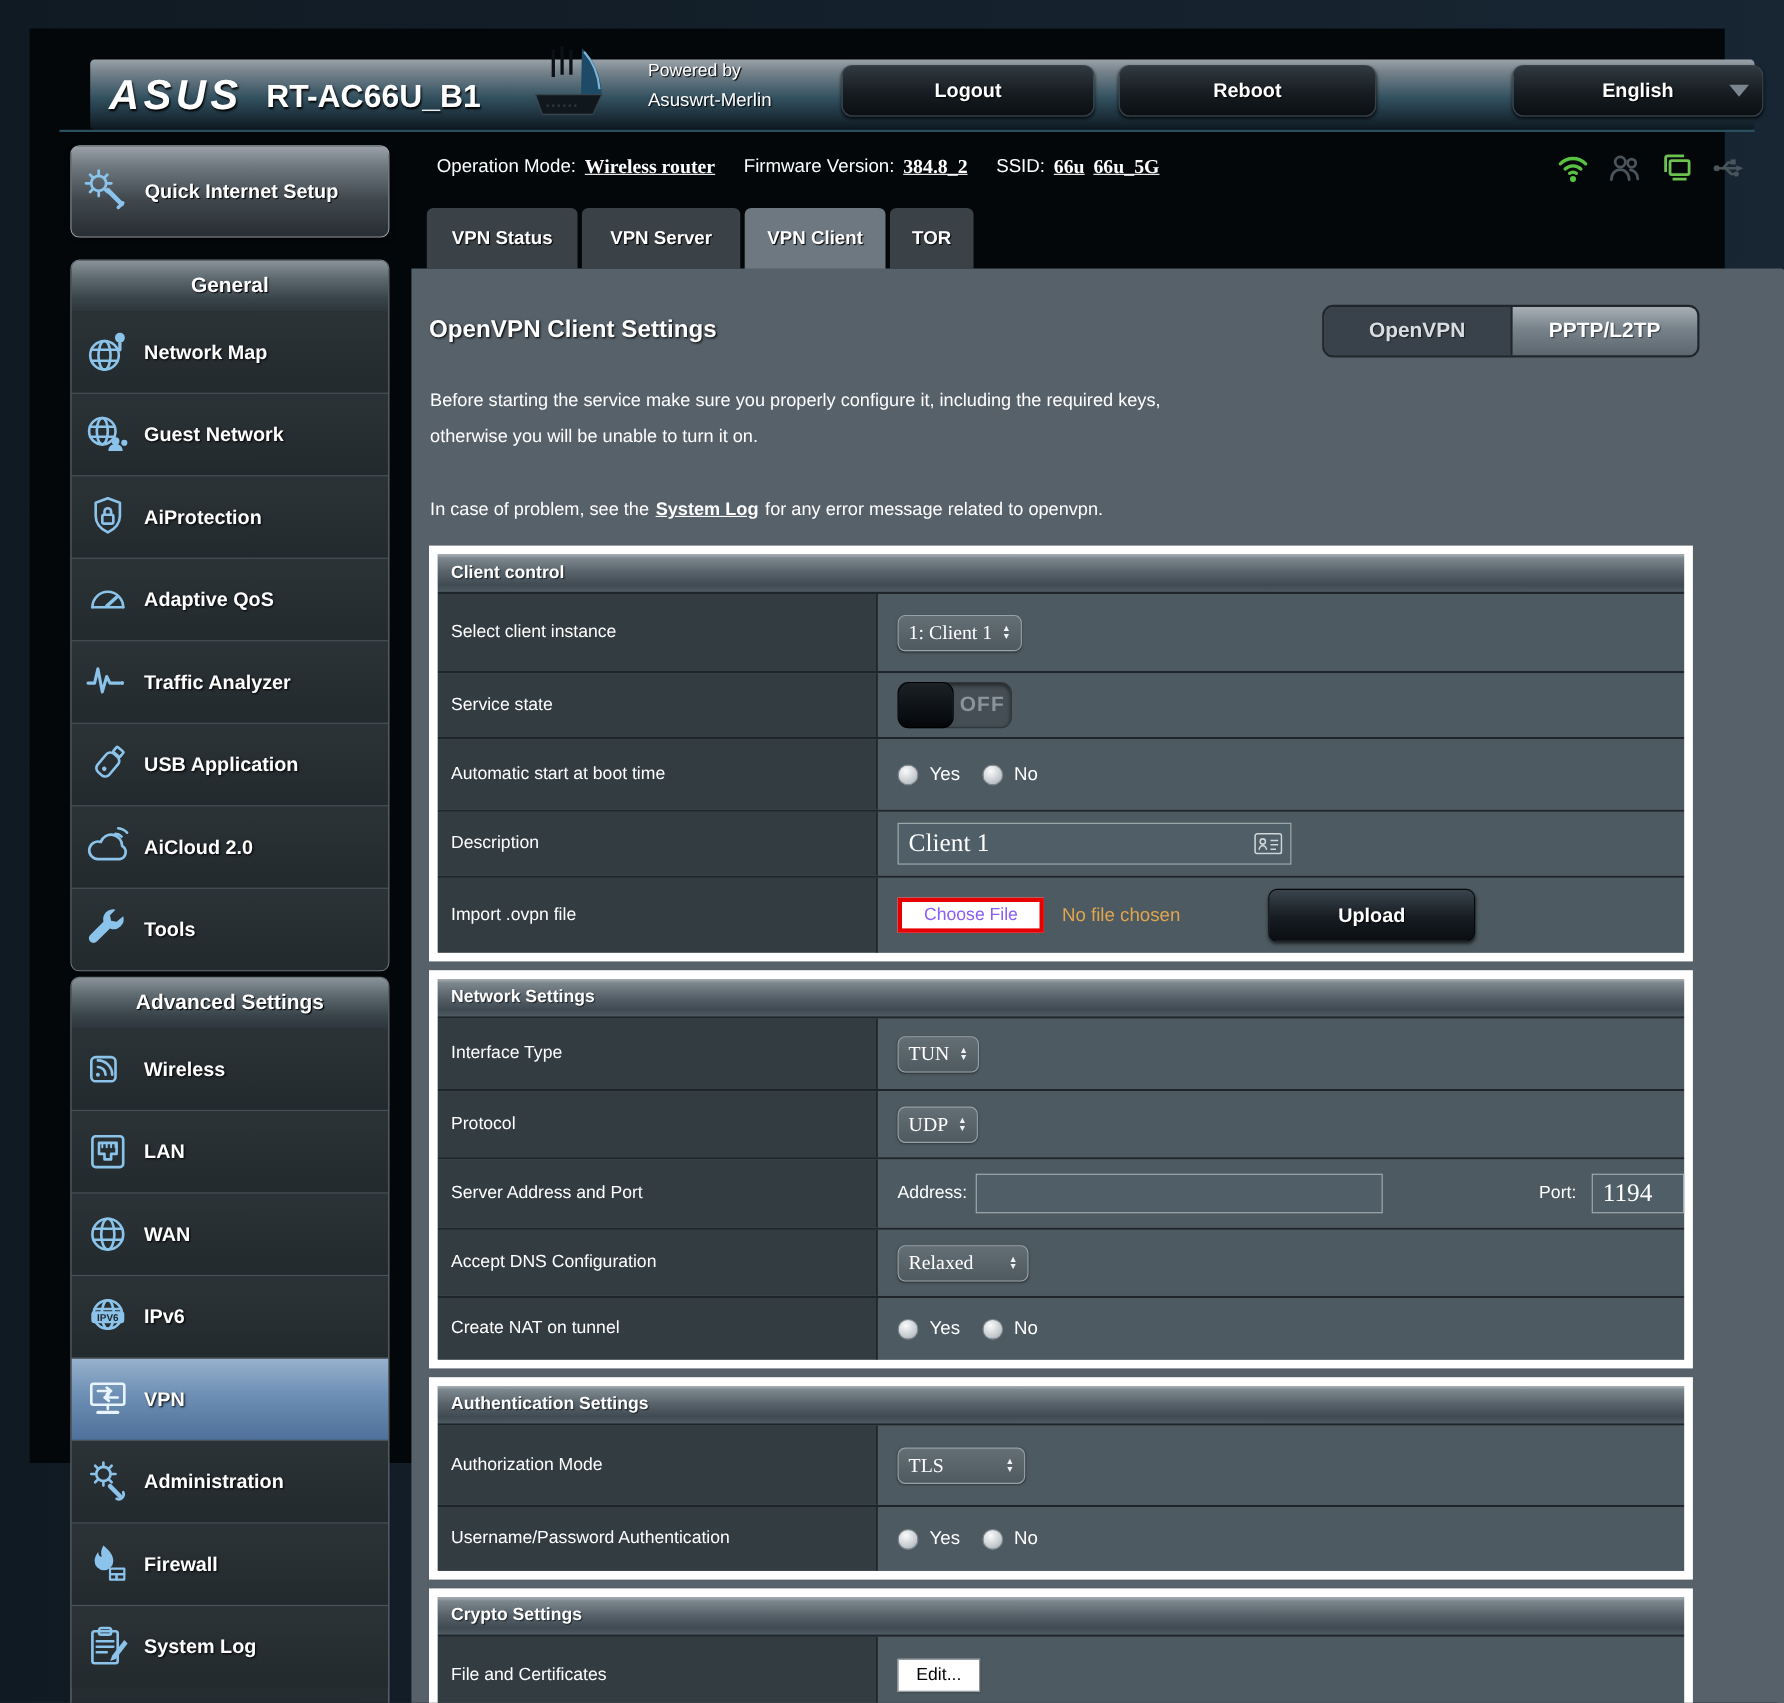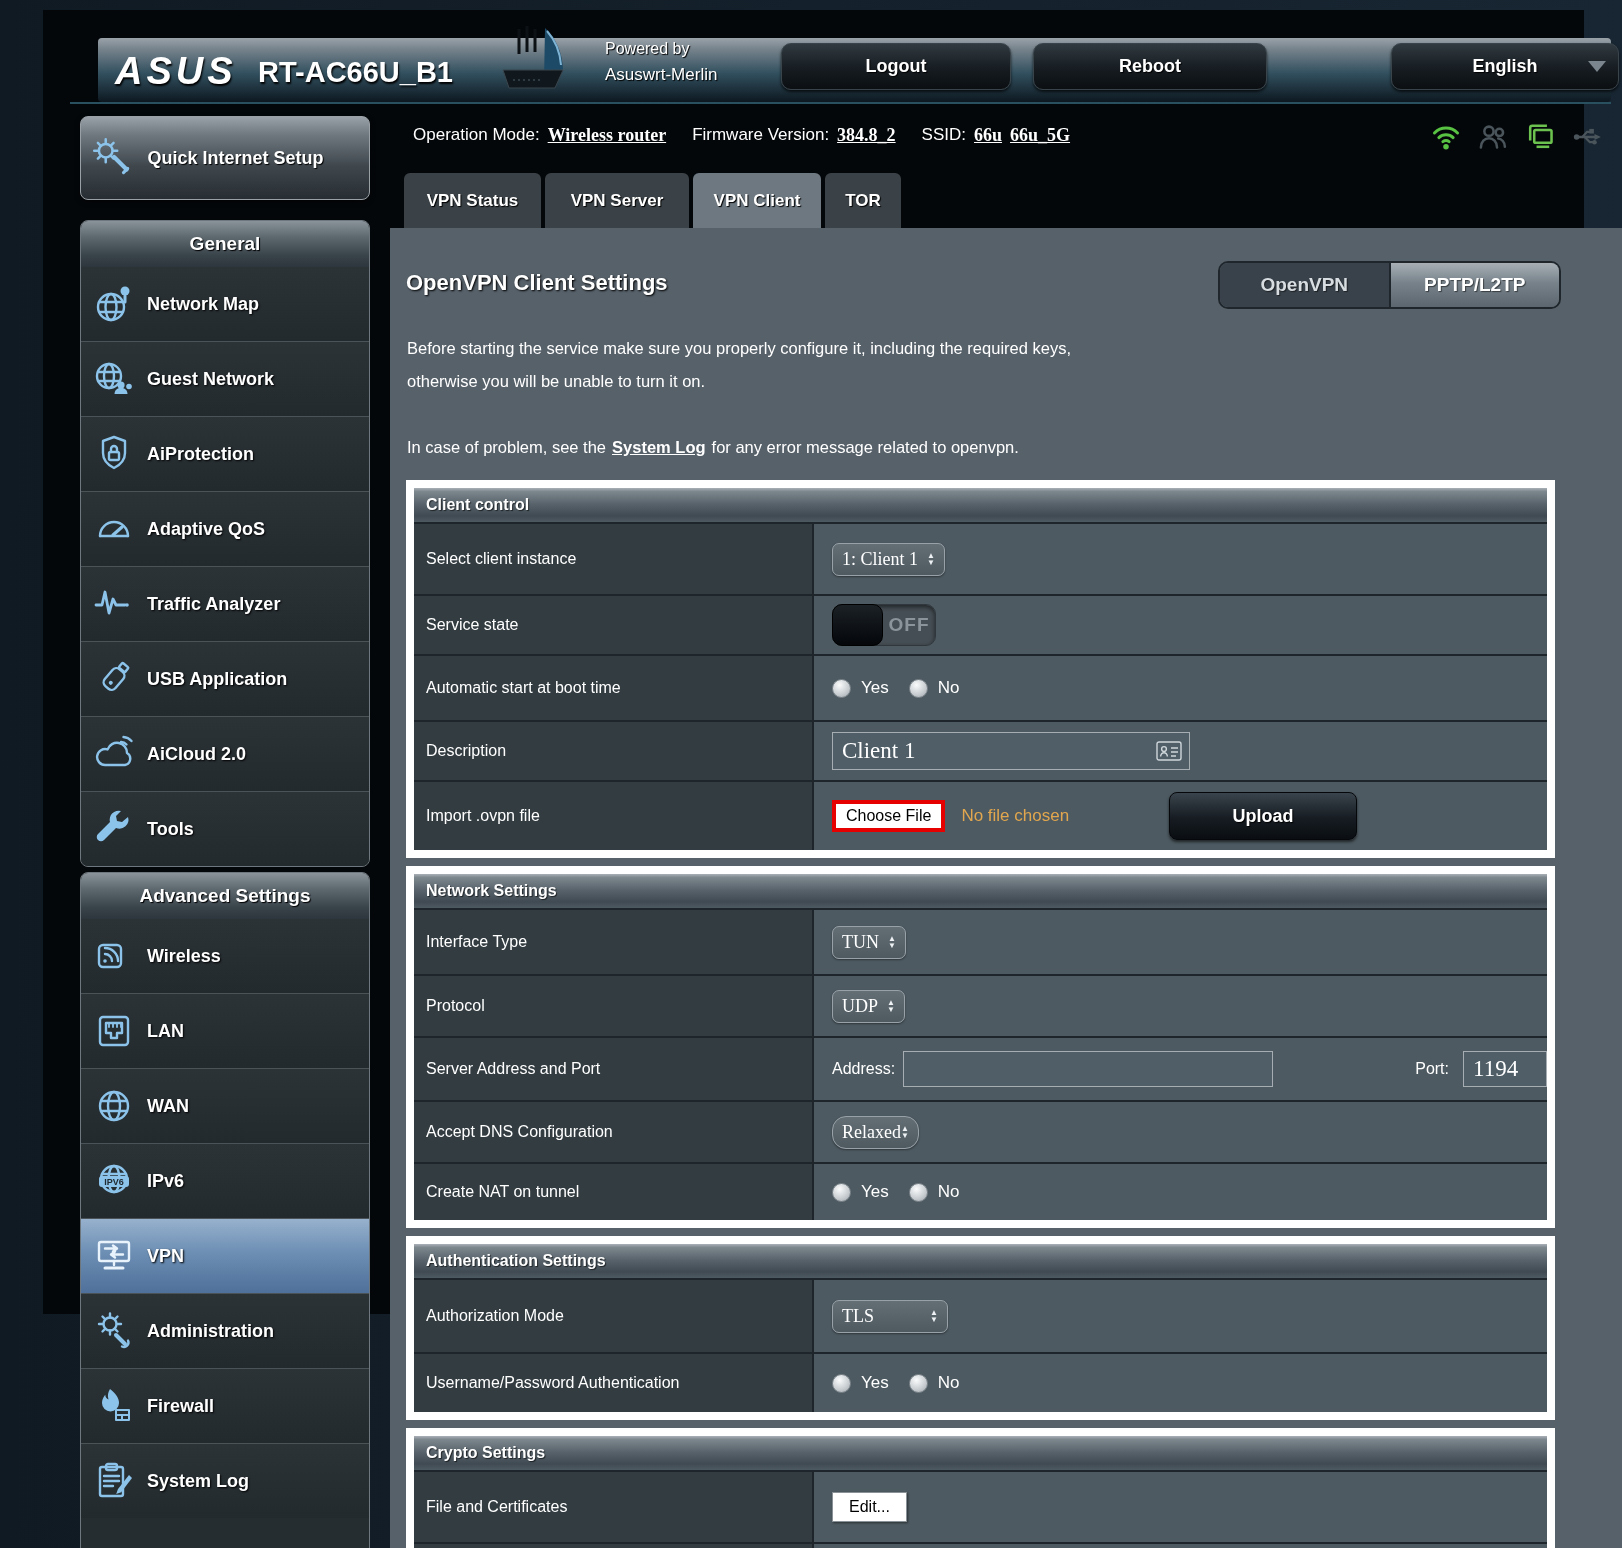--- a/index.html
+++ b/index.html
@@ -1,18 +1,18 @@
 <!DOCTYPE html>
 <html><head>
 <meta charset="utf-8">
 <style>
   html,body{margin:0;padding:0}
   body{width:1622px;height:1548px;overflow:hidden;background:#15212c;font-family:"Liberation Sans",sans-serif;}
   .page{position:relative;width:1622px;height:1548px;background:linear-gradient(90deg,#101a23 0%,#182633 100%);}
-  .app{position:absolute;left:27px;top:10px;width:1541px;height:1304px;background:#04070a;margin-left:16px;}
+  .app{position:absolute;left:27px;top:26px;width:1541px;height:1304px;background:#04070a;}
 
   
   .band{position:absolute;left:55px;top:28px;width:1513px;height:64px;border-radius:4px;
         background:linear-gradient(180deg,#9aa2a9 0%,#75828b 18%,#32505f 55%,#0d1820 100%);}
   .logo{position:absolute;left:72px;top:40px;font-weight:bold;font-style:italic;font-size:38px;color:#fff;letter-spacing:4px;text-shadow:1px 2px 2px #000;}
   .model{position:absolute;left:215px;top:46px;font-weight:bold;font-size:29px;color:#fff;text-shadow:1px 2px 2px #000;}
   .router-img{position:absolute;left:446px;top:12px;}
   .powered{position:absolute;left:562px;top:30px;color:#fff;text-shadow:1px 1px 1px #000;}
   .powered .l1{font-size:16px;}
   .powered .l2{font-size:17px;margin-top:7px;}
@@ -79,37 +79,37 @@
          background:linear-gradient(180deg,#aab2b7 0%,#7d878e 10%,#57626a 48%,#3f4a52 82%,#4e5a62 100%);}
   .row{display:flex;border-top:2px solid #1e262b;}
   .cl{width:398px;flex-shrink:0;background:#333c41;display:flex;align-items:center;padding-left:12px;font-size:16px;color:#fff;box-sizing:border-box;}
   .cv{flex:1;background:#4d5a61;display:flex;align-items:center;padding-left:18px;gap:8px;border-left:2px solid #1e262b;}
   .rh70{height:70px}.rh68{height:68px}.rh64{height:64px}.rh62{height:62px}.rh60{height:60px}.rh58{height:58px}.rh56{height:56px}.rh72{height:72px}
 
   .select{display:inline-flex;align-items:center;gap:9px;padding:5px 9px;border-radius:7px;border:1px solid #98a1a7;cursor:pointer;
           background:linear-gradient(180deg,#636e75,#4e5960);color:#fff;font-family:"Liberation Serif",serif;font-size:18px;box-shadow:0 1px 2px rgba(0,0,0,.4);}
   .select .arrows{display:flex;flex-direction:column;font-size:8px;line-height:7px;color:#eef2f4;}
   .select.wide{min-width:96px;justify-content:space-between;}
-  .select.med{gap:0;border-radius:14px;}
+  .select.med{gap:32px;}
 
   .toggle{width:104px;height:42px;border-radius:10px;background:#454e54;border:1px solid #30383d;box-shadow:inset 0 2px 4px rgba(0,0,0,.55);display:flex;align-items:center;box-sizing:border-box;cursor:pointer;}
   .knob{width:51px;height:42px;margin:-1px 0 0 -1px;background:linear-gradient(180deg,#1b2125,#04060a);border-radius:10px;border:1px solid #000;box-sizing:border-box;}
   .offtxt{flex:1;text-align:center;color:#8b949b;font-weight:bold;font-size:19px;letter-spacing:1px;}
 
   .radio{width:19px;height:19px;border-radius:50%;border:1px solid #7f888e;box-sizing:border-box;display:inline-block;cursor:pointer;
          background:radial-gradient(circle at 38% 30%,#fafbfb,#c7ccd0 60%,#9ba3a9);}
   .radio.checked{background:radial-gradient(circle,#30373c 0 3.5px,#d9dde0 4.5px 6px,#79828 9 6.5px,#848d93 7px 8.5px,#c3c8cc 9px);}
   .rlabel{font-size:17px;color:#fff;margin-right:12px;margin-left:2px;}
 
   .tinput{background:#4f5e67;border:1px solid #a6aeb3;color:#fff;font-family:"Liberation Serif",serif;font-size:23px;height:36px;padding:0 9px;box-sizing:border-box;outline:none;}
   .descwrap{position:relative;width:358px;height:38px;}
   .descwrap input{width:100%;height:38px;}
   .descwrap svg{position:absolute;right:8px;top:9px;}
 
-  .choosefile{background:#fff;border:4px solid #e60000;color:#000000;font-size:16px;font-family:"Liberation Sans",sans-serif;padding:3px 10px;cursor:pointer;text-align:center;}
+  .choosefile{background:#fff;border:4px solid #e60000;color:#8b5cf6;font-size:16px;font-family:"Liberation Sans",sans-serif;padding:3px 20px;cursor:pointer;text-align:center;}
   .filestatus{color:#e1a64e;font-size:17px;margin-left:8px;}
   .upload{width:186px;height:46px;border-radius:8px;margin-left:auto;margin-right:190px;cursor:pointer;
           background:linear-gradient(180deg,#3a444c 0%,#161c22 55%,#0a0e12 100%);border:1px solid #05070a;color:#fff;font-weight:bold;font-size:18px;
           display:flex;align-items:center;justify-content:center;box-shadow:0 2px 3px rgba(0,0,0,.6);text-shadow:1px 1px 1px #000;}
   .alabel{font-size:16px;color:#fff;}
   .r-addr .cv{}
   .addr{width:370px;}
   .port{width:84px;margin-left:6px;}
   .spacer{flex:1;}
   .editbtn{background:#fff;border:1px solid #8a9298;padding:5px 16px;font-size:16px;color:#000;box-shadow:1px 1px 2px rgba(0,0,0,.45);cursor:pointer;font-family:"Liberation Sans",sans-serif;}

